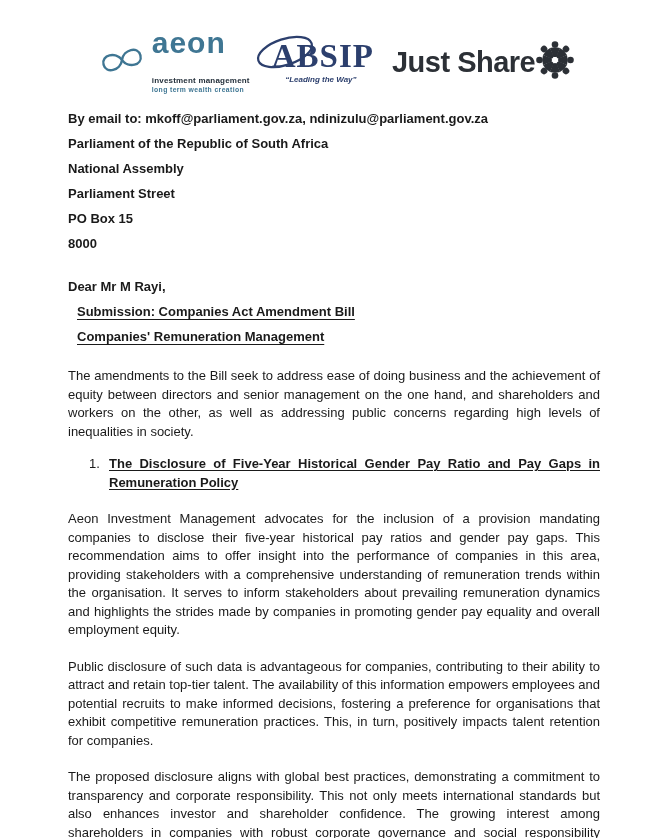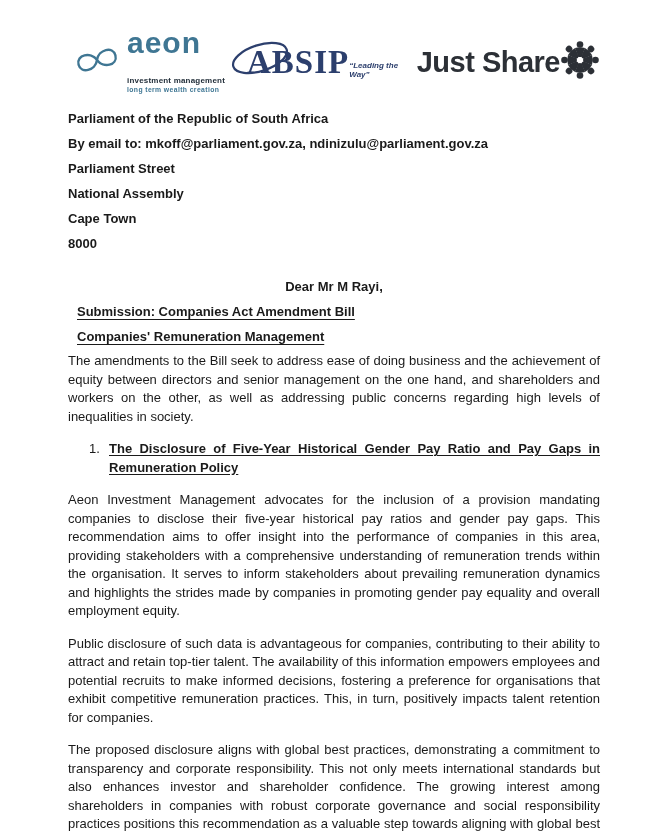--- a/index.html
+++ b/index.html
@@ -16,39 +16,39 @@
   .logo-row {
     display: flex; align-items: center; justify-content: center;
     gap: 18px; height: 60px; margin-bottom: 14px;
   }
   .aeon-logo { display: flex; align-items: center; gap: 1px; }
   .aeon-text { display: flex; flex-direction: column; align-items: flex-start; }
   .aeon-name { font-size: 30px; font-weight: bold; line-height: 0.8; letter-spacing: 1px; color: #3f7693; }
   .aeon-sub  { font-size: 8px; font-weight: bold; color: #232f3a; letter-spacing: 0.2px; margin-top: 21px; white-space: nowrap; }
   .aeon-tag  { font-size: 6.8px; font-weight: bold; color: #3f7693; letter-spacing: 0.4px; margin-top: 1px; white-space: nowrap; }
 
-  .absip-logo { display: flex; align-items: flex-end; }
+  .absip-logo { display: flex; flex-direction: column; align-items: center; }
   .absip-name {
     font-family: "Liberation Serif", serif; font-weight: bold;
     font-size: 33px; line-height: 1; letter-spacing: 1px;
     color: #2c3f6d; position: relative; padding-left: 4px;
   }
   .absip-ellipse { position: absolute; left: -14px; top: -7px; pointer-events: none; }
   .absip-tag { font-size: 8px; font-weight: bold; color: #2c3f6d; margin-top: 2px; font-style: italic; }
 
   .justshare-logo { display: flex; align-items: center; }
   .justshare-name { font-size: 29px; font-weight: bold; color: #2c3036; letter-spacing: -0.5px; white-space: nowrap; }
 
   
   .bold-line { font-weight: bold; font-size: 13px; line-height: 25px; }
-  .salutation { margin-top: 18px; text-align: center; }
+  .salutation { margin-top: 18px; }
   .heading-underline { text-decoration: underline; text-underline-offset: 3px; margin-left: 9px; }
   .para {
     font-size: 13px; line-height: 18.5px;
-    text-align: justify; margin: 3px 0 14px;
+    text-align: justify; margin: 18px 0 14px;
   }
   .list-item {
     display: flex; font-size: 13px; line-height: 18.5px;
     margin: 0 0 14px 21px;
   }
   .list-num { width: 20px; flex: none; }
   .list-title { flex: 1; text-align: justify; font-weight: bold; }
   .underlined { text-decoration: underline; text-underline-offset: 2px; }
 </style>
 </head>
@@ -119,25 +119,25 @@
             <g transform="rotate(315)">
                 <circle cx="0" cy="-15.5" r="3.3"></circle>
                 <path d="M-5 -12 Q0 -13.5 5 -12 L1.8 -3.5 Q0 -2.5 -1.8 -3.5 Z"></path>
               </g>
           </g>
         </svg>
       </span>
     </div>
   </div>
 
+  <div class="bold-line">By email to: mkoff@parliament.gov.za, ndinizulu@parliament.gov.za</div>
   <div class="bold-line">Parliament of the Republic of South Africa</div>
-  <div class="bold-line">By email to: mkoff@parliament.gov.za, ndinizulu@parliament.gov.za</div>
+  <div class="bold-line">National Assembly</div>
   <div class="bold-line">Parliament Street</div>
-  <div class="bold-line">National Assembly</div>
-  <div class="bold-line">Cape Town</div>
+  <div class="bold-line">PO Box 15</div>
   <div class="bold-line">8000</div>
 
   <div class="bold-line salutation">Dear Mr M Rayi,</div>
   <div class="bold-line">
     <span class="heading-underline">Submission: Companies Act Amendment Bill</span>
   </div>
   <div class="bold-line">
     <span class="heading-underline">Companies' Remuneration Management</span>
   </div>
 

